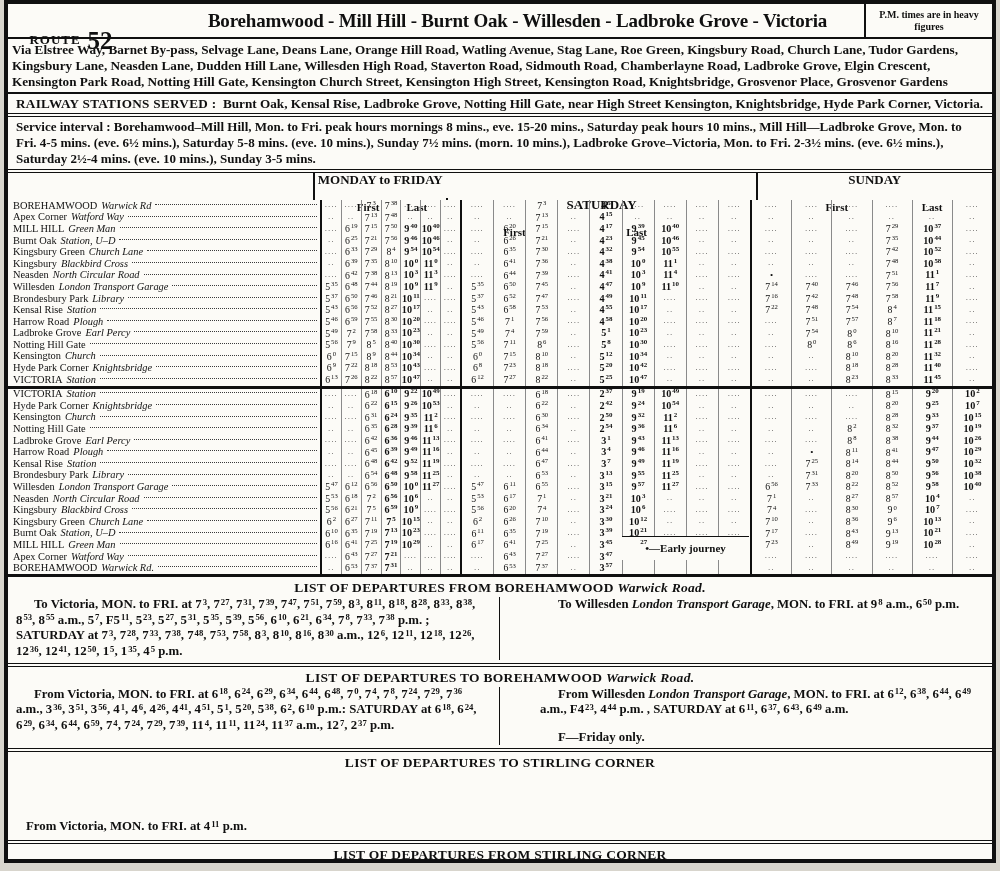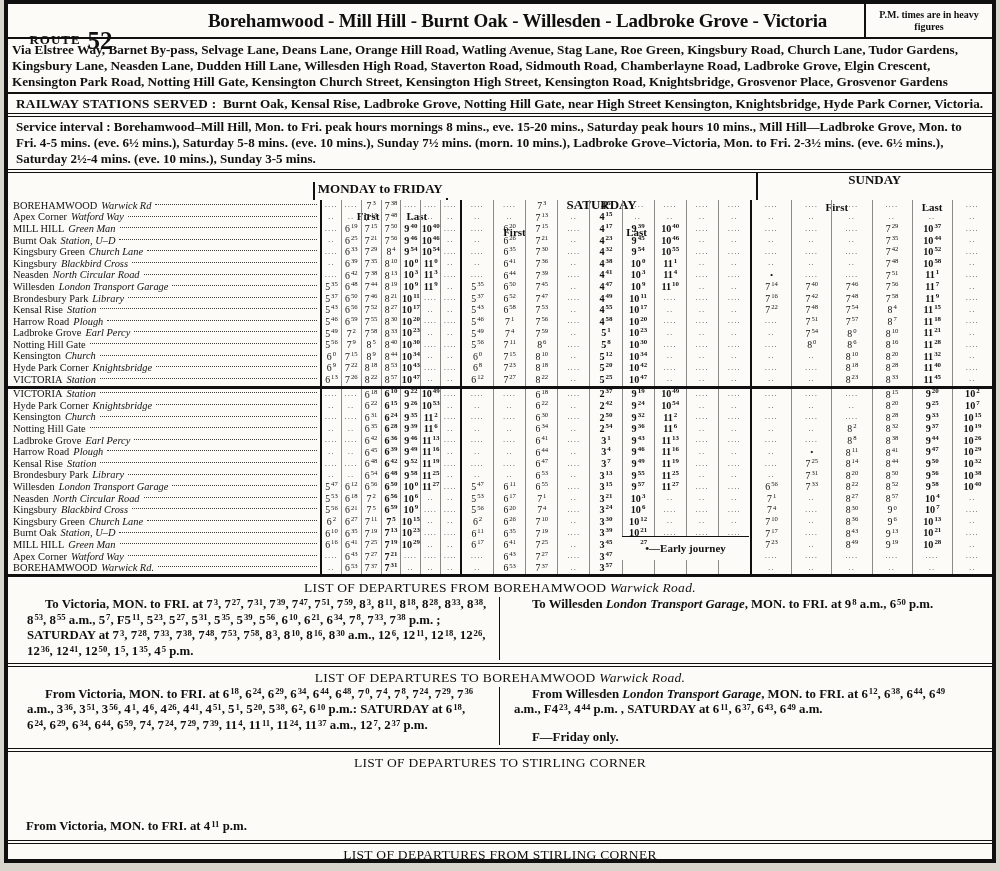--- a/index.html
+++ b/index.html
@@ -17,21 +17,21 @@
   .intro p{margin:0;}
   .via{padding:3px 4px 2px;font-size:13.2px;line-height:1.2;font-weight:bold;border-bottom:2px solid #101010;}
   .rail{padding:2px 8px;font-size:13.2px;font-weight:bold;line-height:1.2;border-bottom:4px double #101010;}
   .rail .lbl{letter-spacing:0.3px;}
   .svc{padding:2px 8px 3px;font-size:13px;line-height:1.2;font-weight:bold;border-bottom:4px double #101010;}
   
   .ttable{border-bottom:3px solid #101010;}
   .thead{display:flex;height:27px;}
   .col-st{width:312px;}
   .th-sec{position:relative;border-left:2.5px solid #101010;box-sizing:border-box;}
-  .w-mf{width:136px;margin-top:9px;} .w-sat{width:317px;margin-top:25px;} .w-sun{width:242px;}
+  .w-mf{width:136px;} .w-sat{width:317px;margin-top:25px;} .w-sun{width:242px;}
   .th-day{text-align:center;font-weight:bold;font-size:13px;line-height:14px;white-space:nowrap;}
   .th-first,.th-last{position:absolute;top:28px;font-weight:bold;font-size:11px;}
   .f-mf{left:32%;} .l-mf{left:70%;}
   .f-sat{left:18%;} .l-sat{left:58%;}
   .f-sun{left:29%;} .l-sun{left:70%;}
   .t-half{position:relative;}
   .t-row{display:flex;height:11.6px;}
   .c-st{width:312px;display:flex;align-items:center;padding-left:5px;box-sizing:border-box;
         font-size:10.4px;white-space:nowrap;overflow:hidden;line-height:1;}
   .st-q{font-style:italic;padding-left:4px;}
@@ -44,22 +44,22 @@
   .cell.pm{font-weight:bold;font-size:10.2px;}
   .mn{font-size:68%;position:relative;top:-0.38em;margin-left:1px;}
   .dots{font-size:7px;letter-spacing:1.5px;color:#2c2c2c;}
   .bullet{font-size:9px;}
   .half-sep{height:3px;background:#101010;}
   .early-note{position:absolute;left:614px;top:147px;width:127px;height:23px;display:flex;align-items:center;
               justify-content:center;font-weight:bold;font-size:11px;border-top:1.5px solid #101010;background:#fcfbf7;}
   
   .dep{border-top:4px double #101010;padding:1px 0 3px;}
   .dep:first-child{border-top:none;}
-  .dep-title{text-align:center;font-weight:normal;font-size:13.5px;letter-spacing:0.3px;padding:2px 16px 1px;}
-  .dep-cols{display:flex;padding:0 19px;}
+  .dep-title{text-align:center;font-weight:bold;font-size:13.5px;letter-spacing:0.3px;padding:2px 16px 1px;}
+  .dep-cols{display:flex;padding:0 8px;gap:26px;}
   .dep-left{width:50%;padding-right:12px;border-right:1.5px solid #101010;box-sizing:border-box;}
   .dep-right{flex:1;padding-left:14px;}
   .dep p{margin:0;font-size:12.8px;line-height:1.22;text-indent:18px;font-weight:bold;}
   .dep p.note{margin-top:12px;}
   .dep-single{padding:1px 8px 2px;}
 </style>
 </head>
 <body>
 
 <div class="page">

